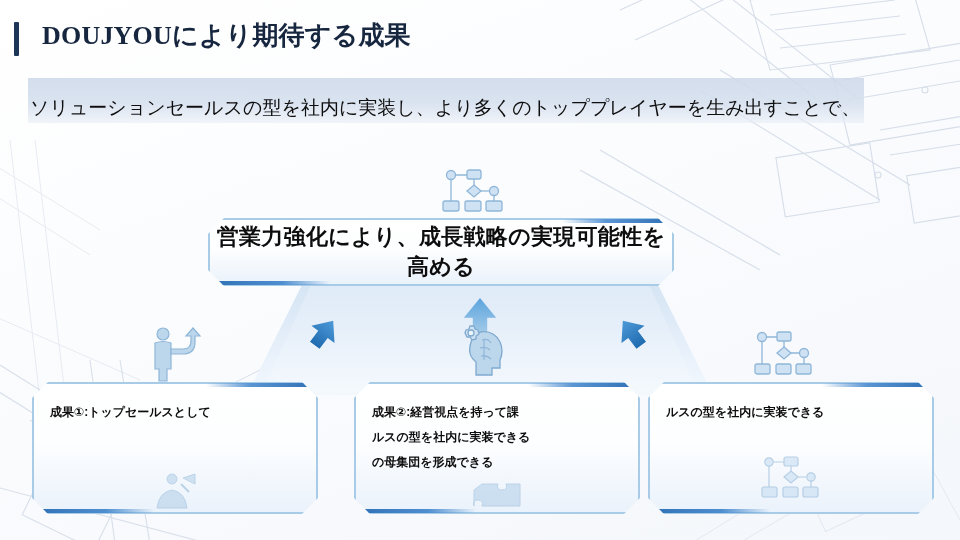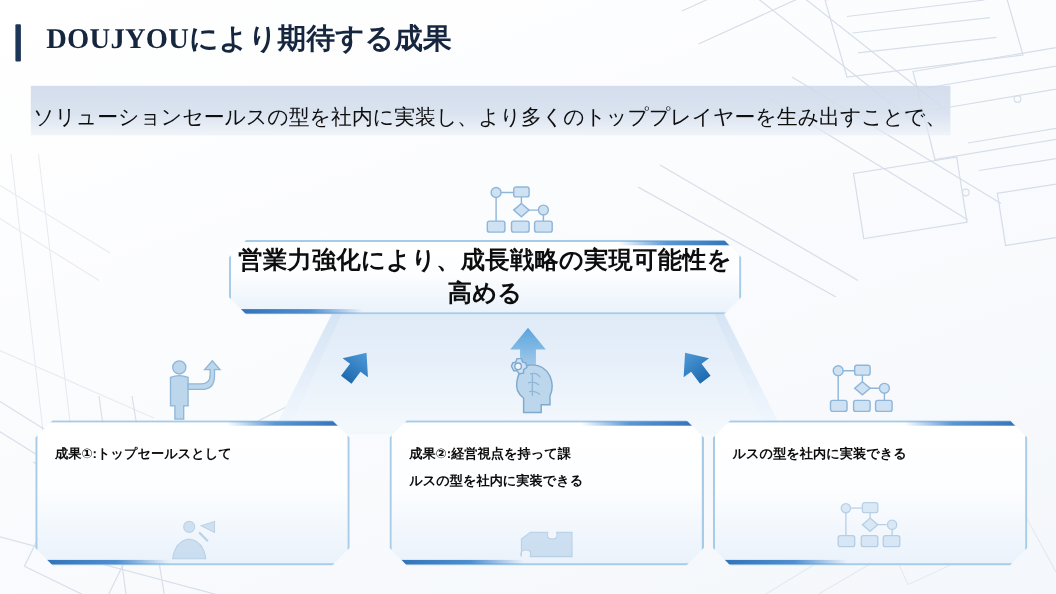--- a/index.html
+++ b/index.html
@@ -249,20 +249,21 @@
       </svg>
     </div>
     <div class="accent-bl"></div>
     <div class="accent-tr"></div>
   </div>
 
   <div class="card chamfer-box" id="card-2">
     <div class="card-text">
       <div>成果②:経営視点を持って課</div>
       <div>ルスの型を社内に実装できる</div>
+      <div>の母集団を形成できる</div>
     </div>
     <div class="card-watermark">
       <svg width="52" height="34" viewBox="0 0 52 34">
         <path d="M8 6 L24 6 Q22 12 28 12 Q34 12 32 6 L46 6 L46 28 L8 28 Q10 22 4 22 Q-2 22 0 28 L0 12 Z" fill="#a9c9e6" stroke="#86aed2" stroke-width="1" transform="translate(3,2)"></path>
       </svg>
     </div>
     <div class="accent-bl"></div>
     <div class="accent-tr"></div>
   </div>
 

